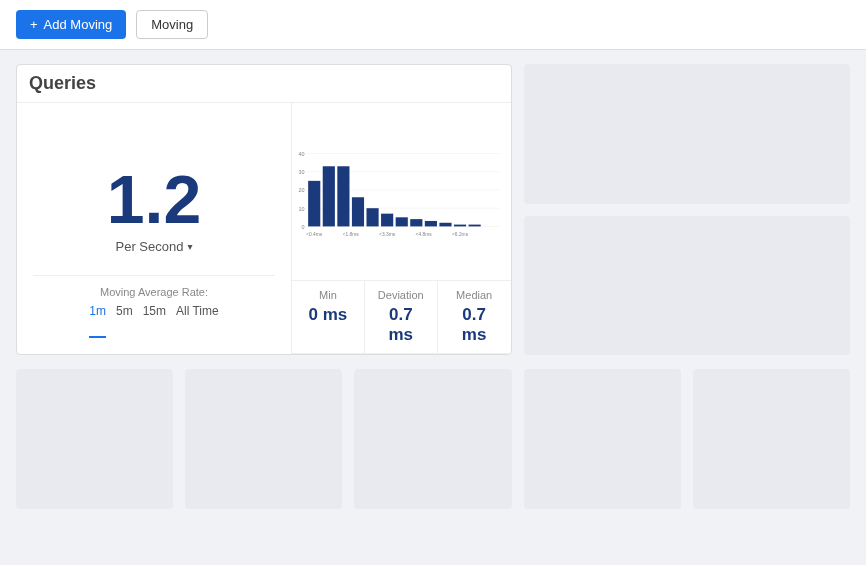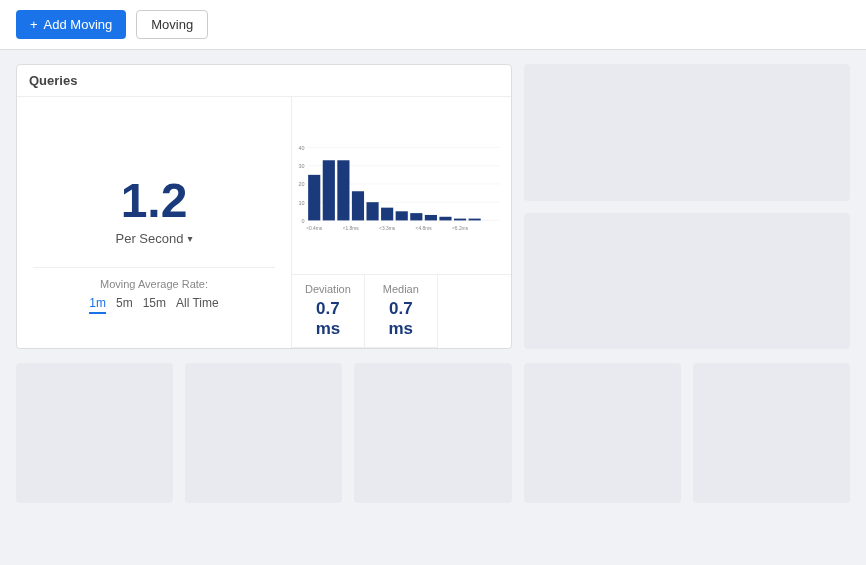--- a/index.html
+++ b/index.html
@@ -47,42 +47,42 @@
     .queries-card {
       grid-column: span 3;
       background: #fff;
       border: 1px solid #ddd;
       border-radius: 4px;
       overflow: hidden;
     }
 
     .card-title {
       padding: 8px 12px;
-      font-size: 13px;
+      font-size: 18px;
       font-weight: bold;
       border-bottom: 1px solid #eee;
       color: #444;
     }
 
     .queries-inner {
       display: grid;
       grid-template-columns: 275px 1fr;
     }
 
     .metric-left {
       border-right: 1px solid #eee;
       padding: 16px;
       display: flex;
       flex-direction: column;
       align-items: center;
       justify-content: center;
     }
 
     .metric-value {
-      font-size: 48px;
+      font-size: 68px;
       font-weight: bold;
       color: #1a3a7c;
       line-height: 1;
       margin-top: 45px;
     }
 
     .metric-unit {
       font-size: 13px;
       color: #555;
       display: flex;
@@ -113,21 +113,21 @@
     .time-tabs {
       display: flex;
       gap: 10px;
       justify-content: center;
     }
 
     .time-tab {
       font-size: 12px;
       color: #555;
       cursor: pointer;
-      padding-bottom: 2px;
+      padding-bottom: 18px;
     }
 
     .time-tab.active {
       color: #1a73e8;
       border-bottom: 2px solid #1a73e8;
     }
 
     .histogram-area {
       padding: 10px 8px 4px 4px;
     }
@@ -270,20 +270,24 @@
             <text x="30" y="145" font-size="8" fill="#888" text-anchor="middle">&lt;0.4ms</text>
             <text x="90" y="145" font-size="8" fill="#888" text-anchor="middle">&lt;1.8ms</text>
             <text x="150" y="145" font-size="8" fill="#888" text-anchor="middle">&lt;3.3ms</text>
             <text x="210" y="145" font-size="8" fill="#888" text-anchor="middle">&lt;4.8ms</text>
             <text x="270" y="145" font-size="8" fill="#888" text-anchor="middle">&lt;6.2ms</text>
           </svg>
         </div>
 
         <div class="stats-grid">
           <div class="stat-cell">
+            <div class="stat-label">Min</div>
+            <div class="stat-value">0 ms</div>
+          </div>
+          <div class="stat-cell">
             <div class="stat-label">Deviation</div>
             <div class="stat-value">0.7 ms</div>
           </div>
           <div class="stat-cell">
             <div class="stat-label">Median</div>
             <div class="stat-value">0.7 ms</div>
           </div>
         </div>
       </div>
     </div>

